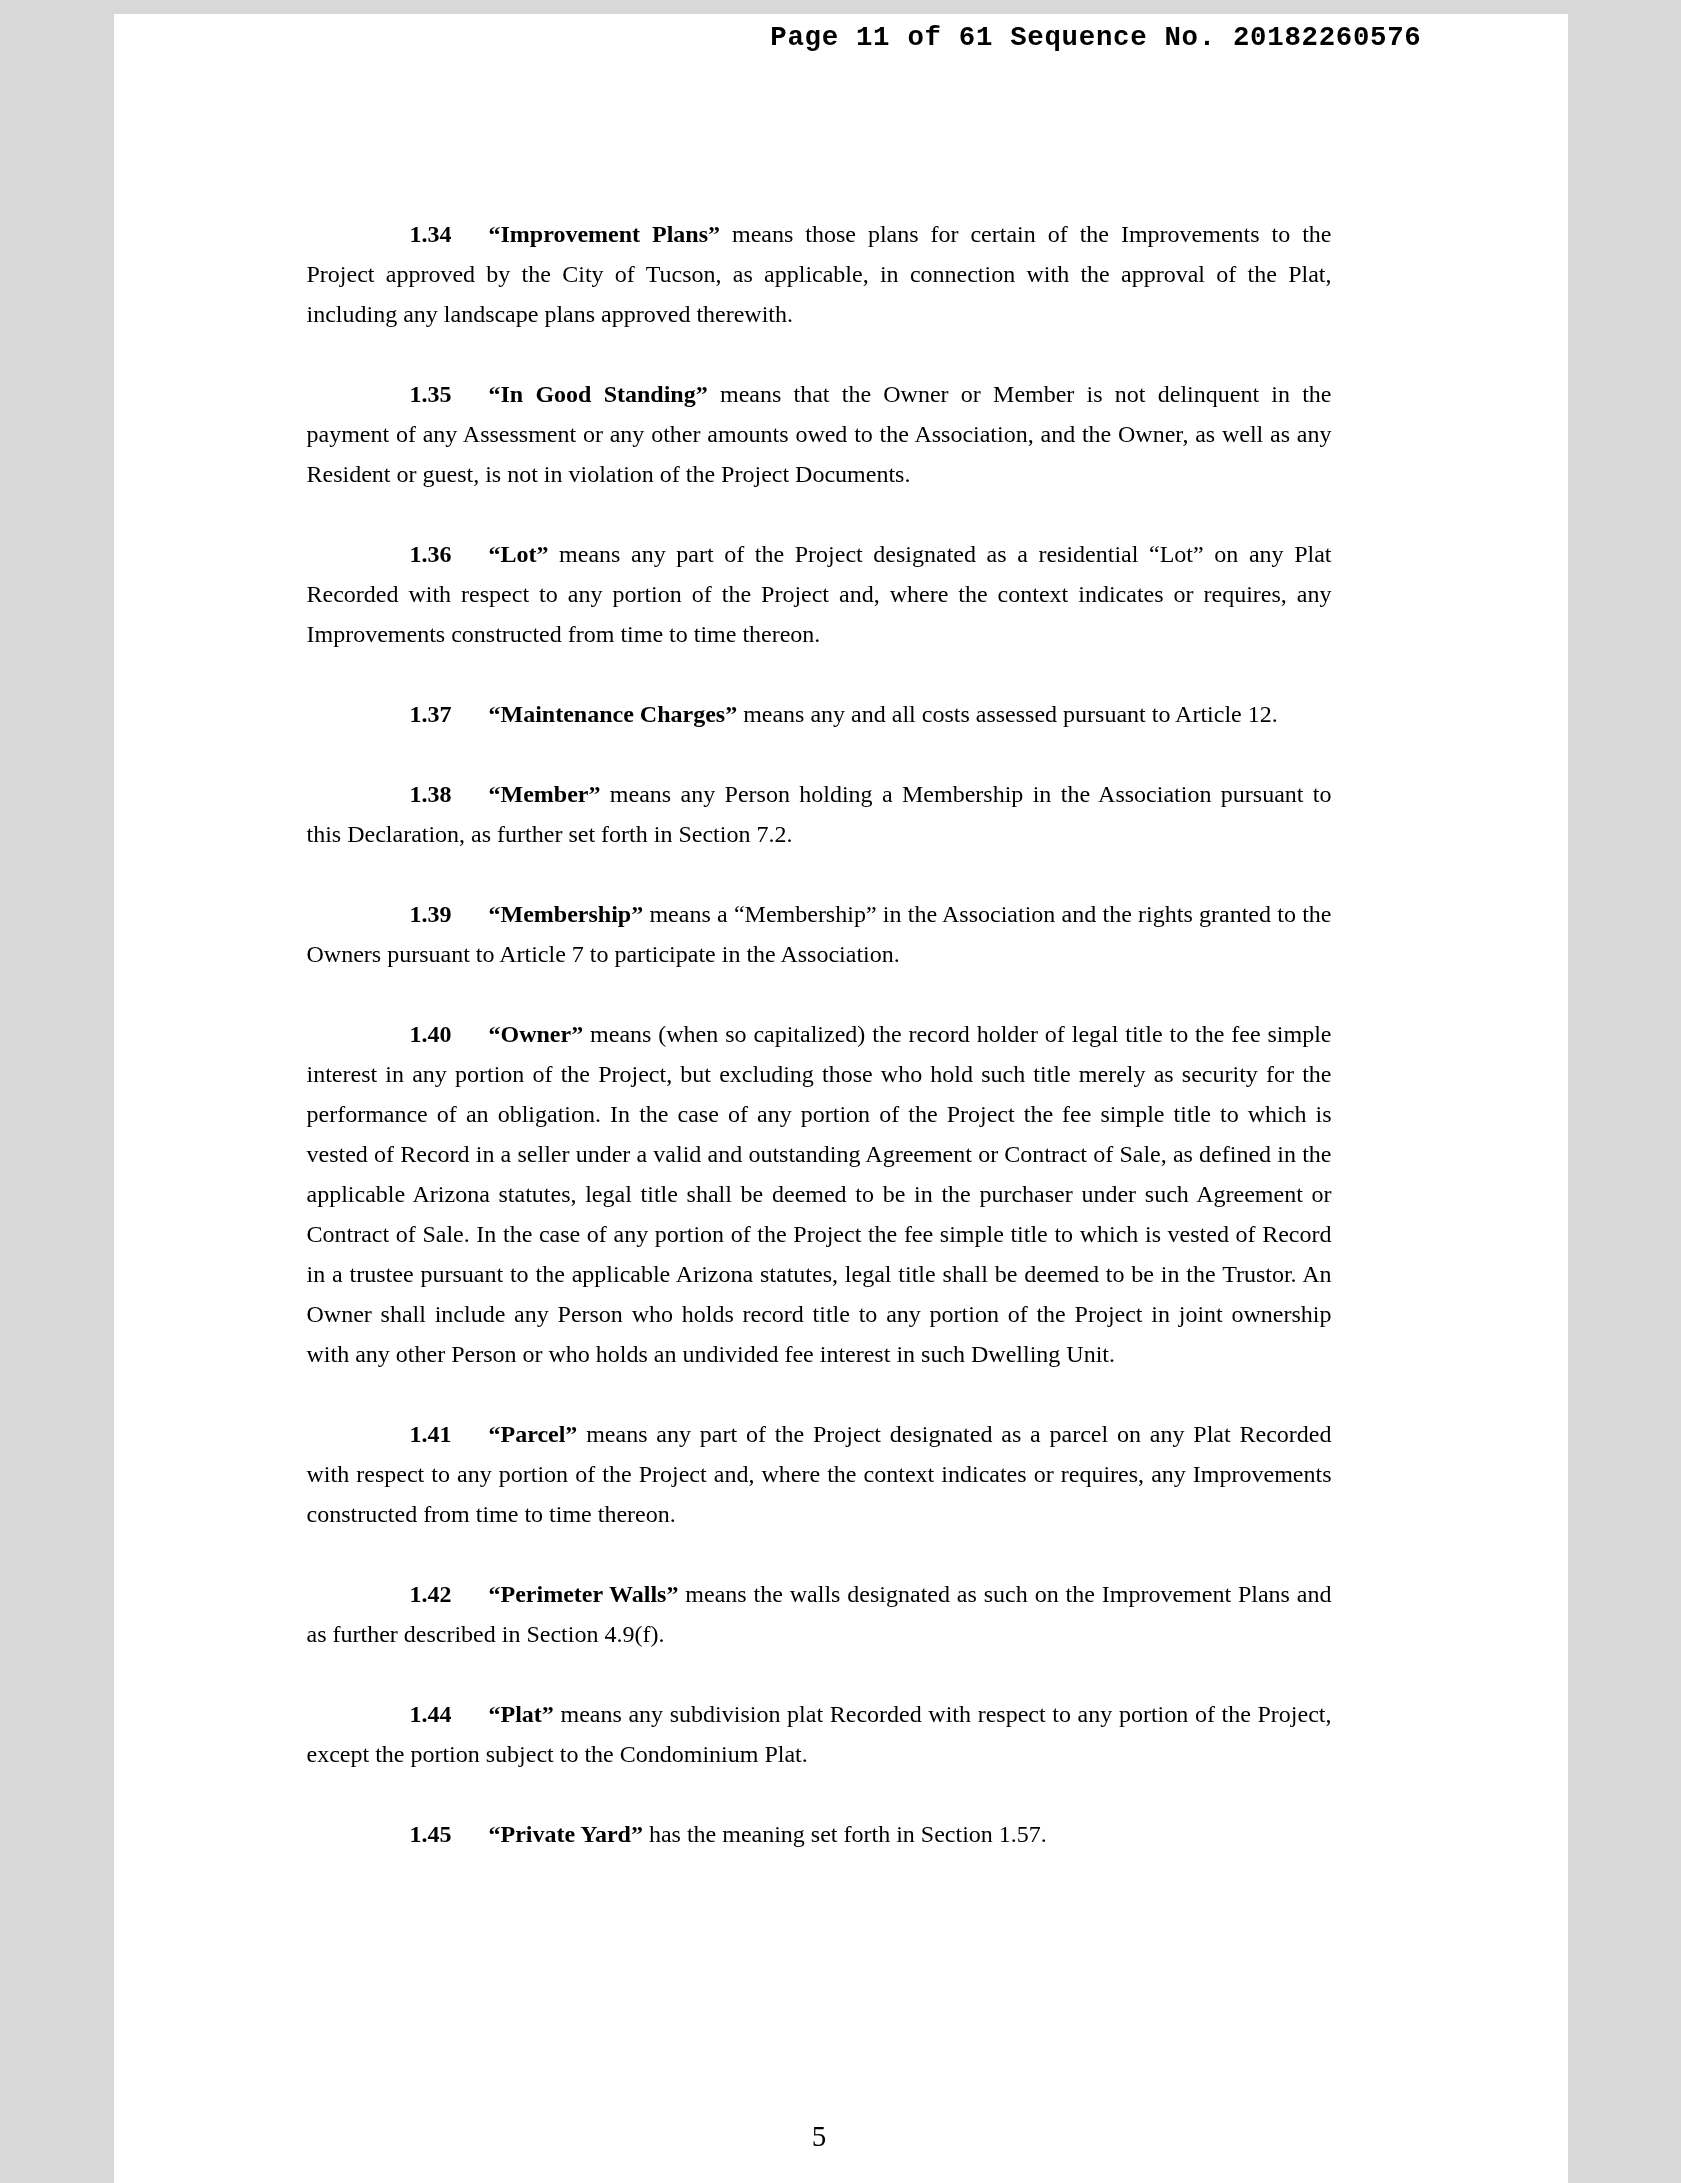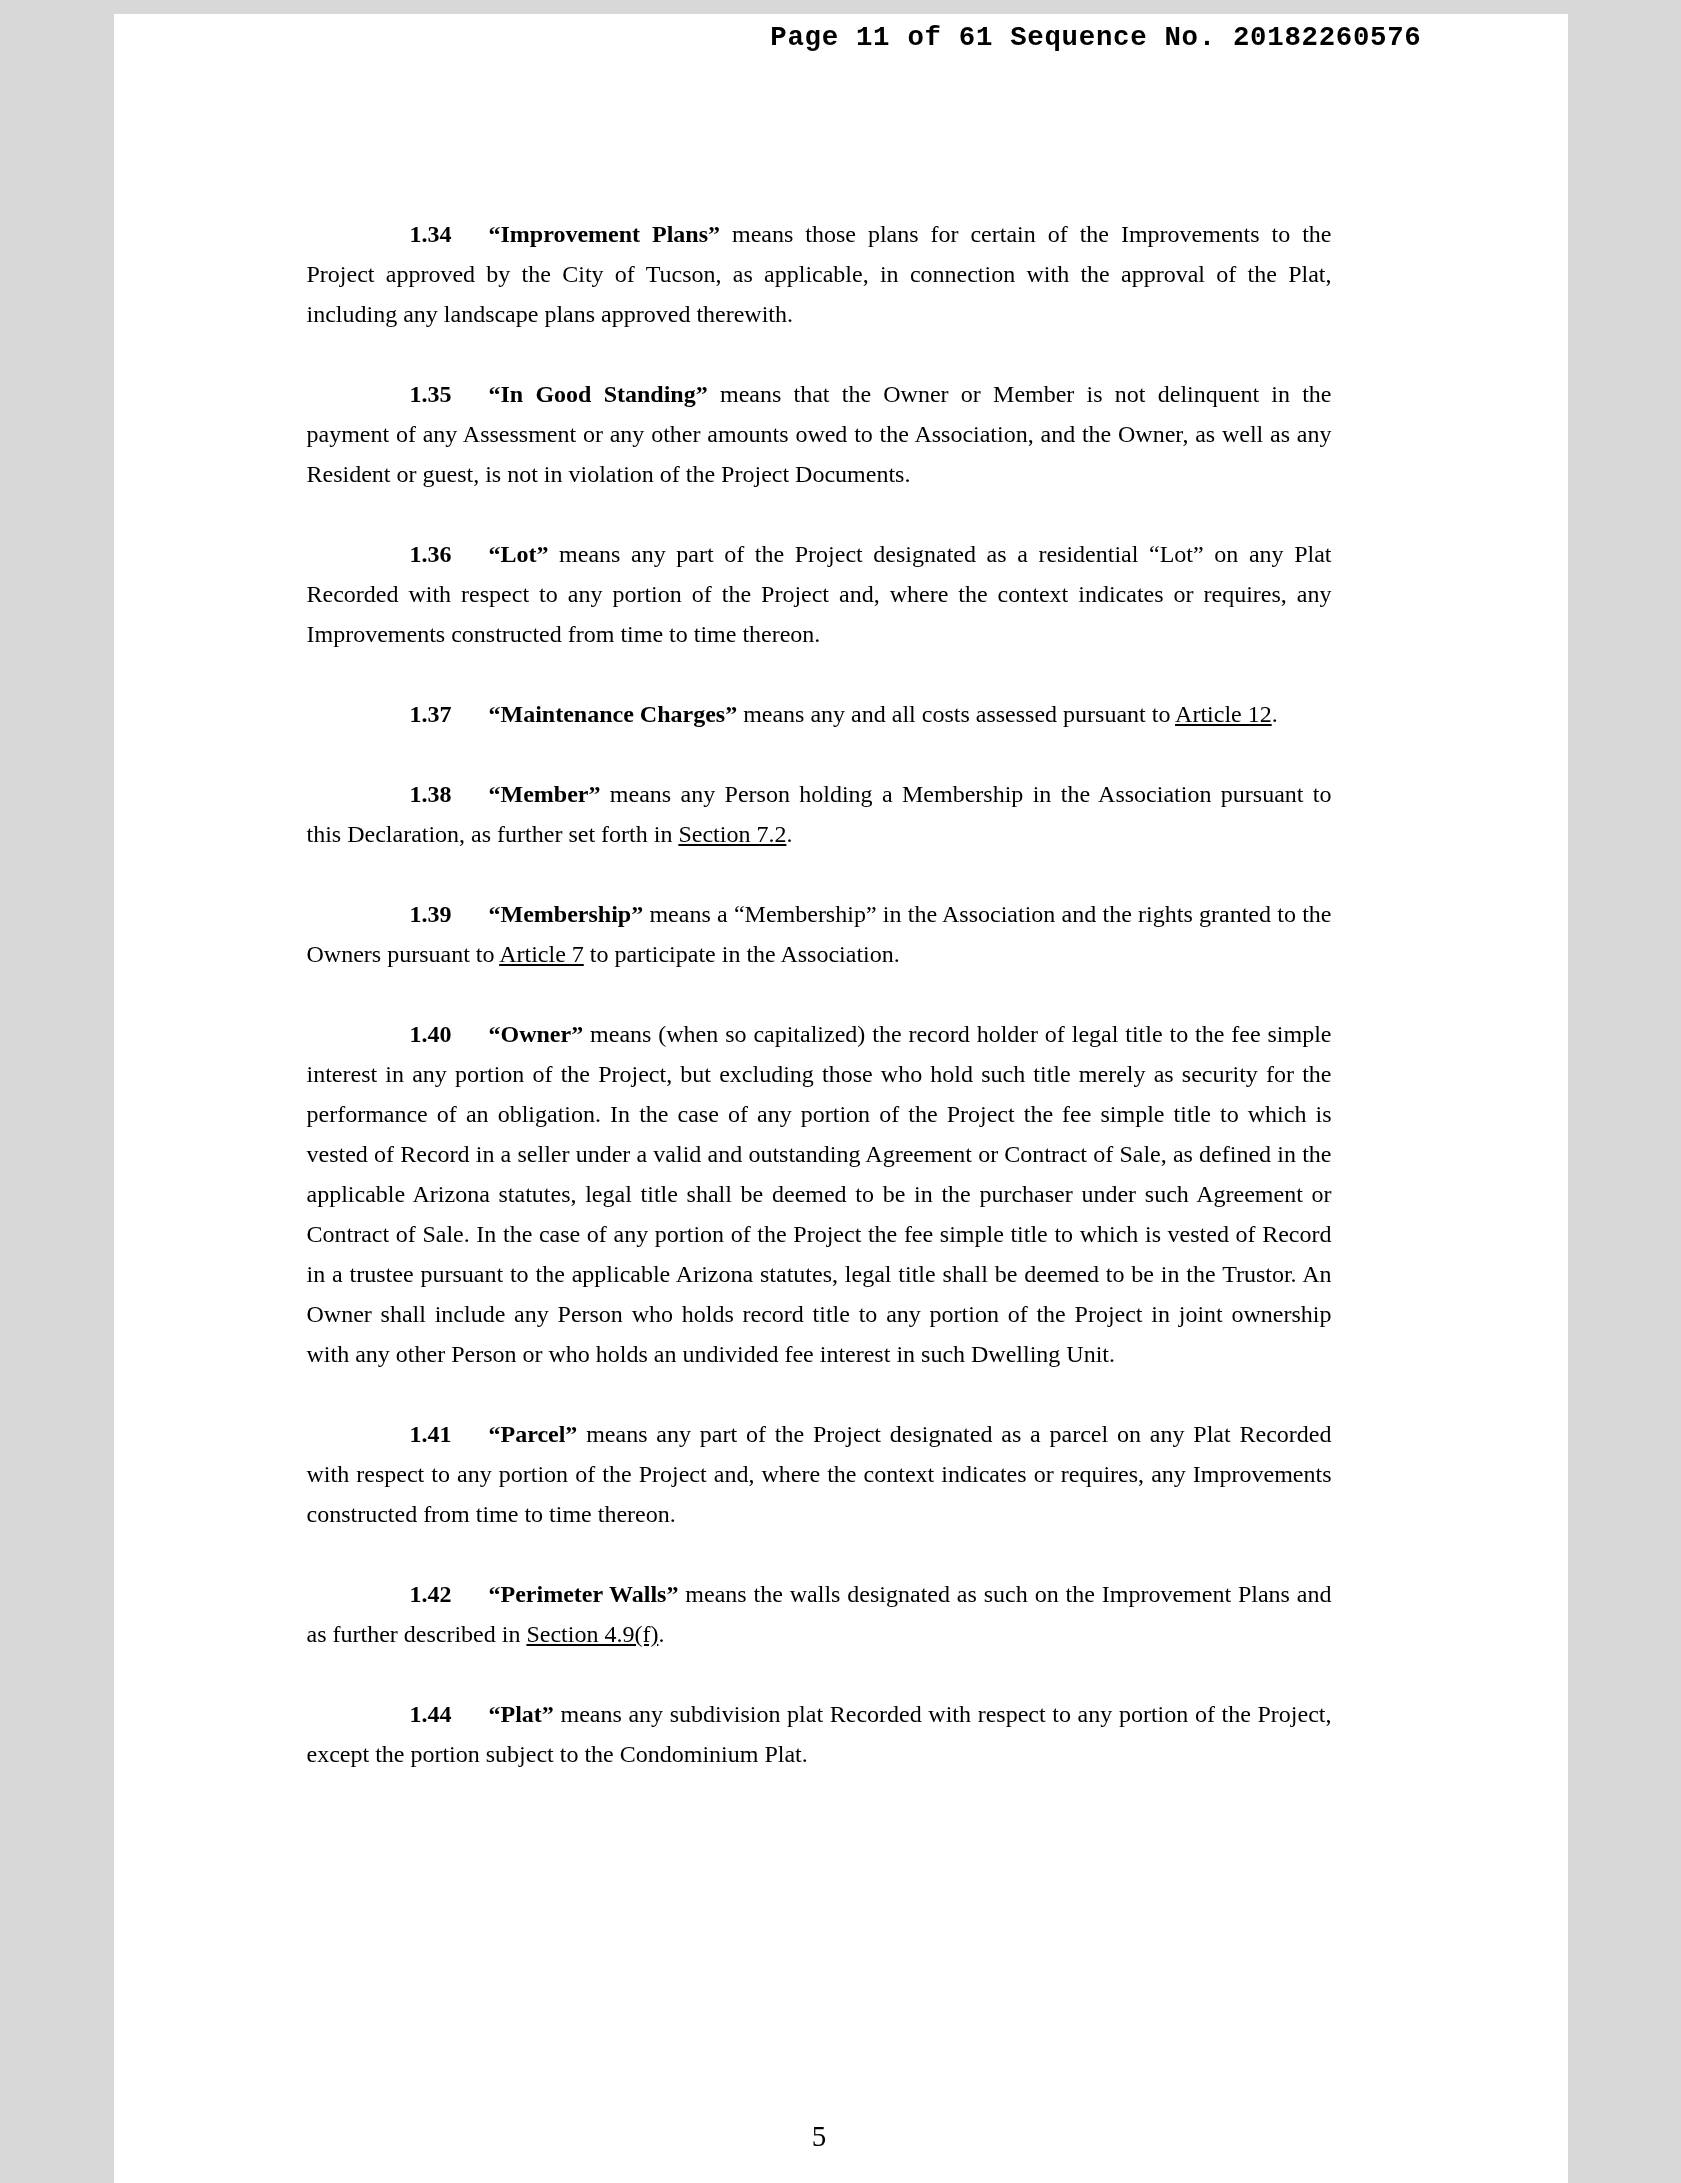--- a/index.html
+++ b/index.html
@@ -41,21 +41,20 @@
     text-indent: 103px;
   }
   .num, .term {
     font-weight: bold;
   }
   .tab {
     display: inline-block;
     width: 37px;
   }
   .ref {
-    text-decoration: underline;
   }
   .page-number {
     position: absolute;
     bottom: 44px;
     left: 193px;
     right: 236px;
     text-align: center;
     font-size: 29px;
   }
 </style>
@@ -82,19 +81,20 @@
 
     <p class="para"><span class="num">1.40</span><span class="tab"></span><span class="term">“Owner”</span><span class="body"> means (when so capitalized) the record holder of legal title to the fee simple interest in any portion of the Project, but excluding those who hold such title merely as security for the performance of an obligation.  In the case of any portion of the Project the fee simple title to which is vested of Record in a seller under a valid and outstanding Agreement or Contract of Sale, as defined in the applicable Arizona statutes, legal title shall be deemed to be in the purchaser under such Agreement or Contract of Sale.  In the case of any portion of the Project the fee simple title to which is vested of Record in a trustee pursuant to the applicable Arizona statutes, legal title shall be deemed to be in the Trustor.  An Owner shall include any Person who holds record title to any portion of the Project in joint ownership with any other Person or who holds an undivided fee interest in such Dwelling Unit.</span><span class="ref"></span><span class="body"></span></p>
 
     <p class="para"><span class="num">1.41</span><span class="tab"></span><span class="term">“Parcel”</span><span class="body"> means any part of the Project designated as a parcel on any Plat Recorded with respect to any portion of the Project and, where the context indicates or requires, any Improvements constructed from time to time thereon.</span><span class="ref"></span><span class="body"></span></p>
 
     <p class="para"><span class="num">1.42</span><span class="tab"></span><span class="term">“Perimeter Walls”</span><span class="body"> means the walls designated as such on the Improvement Plans and as further described in </span><span class="ref">Section 4.9(f)</span><span class="body">.</span></p>
 
 
     <p class="para"><span class="num">1.44</span><span class="tab"></span><span class="term">“Plat”</span><span class="body"> means any subdivision plat Recorded with respect to any portion of the Project, except the portion subject to the Condominium Plat.</span><span class="ref"></span><span class="body"></span></p>
 
+    <p class="para"><span class="num">1.45</span><span class="tab"></span><span class="term">“Private Yard”</span><span class="body"> has the meaning set forth in </span><span class="ref">Section 1.57</span><span class="body">.</span></p>
 
   </div>
 
   <div class="page-number">5</div>
 
 </div>
 
 
 </body></html>

